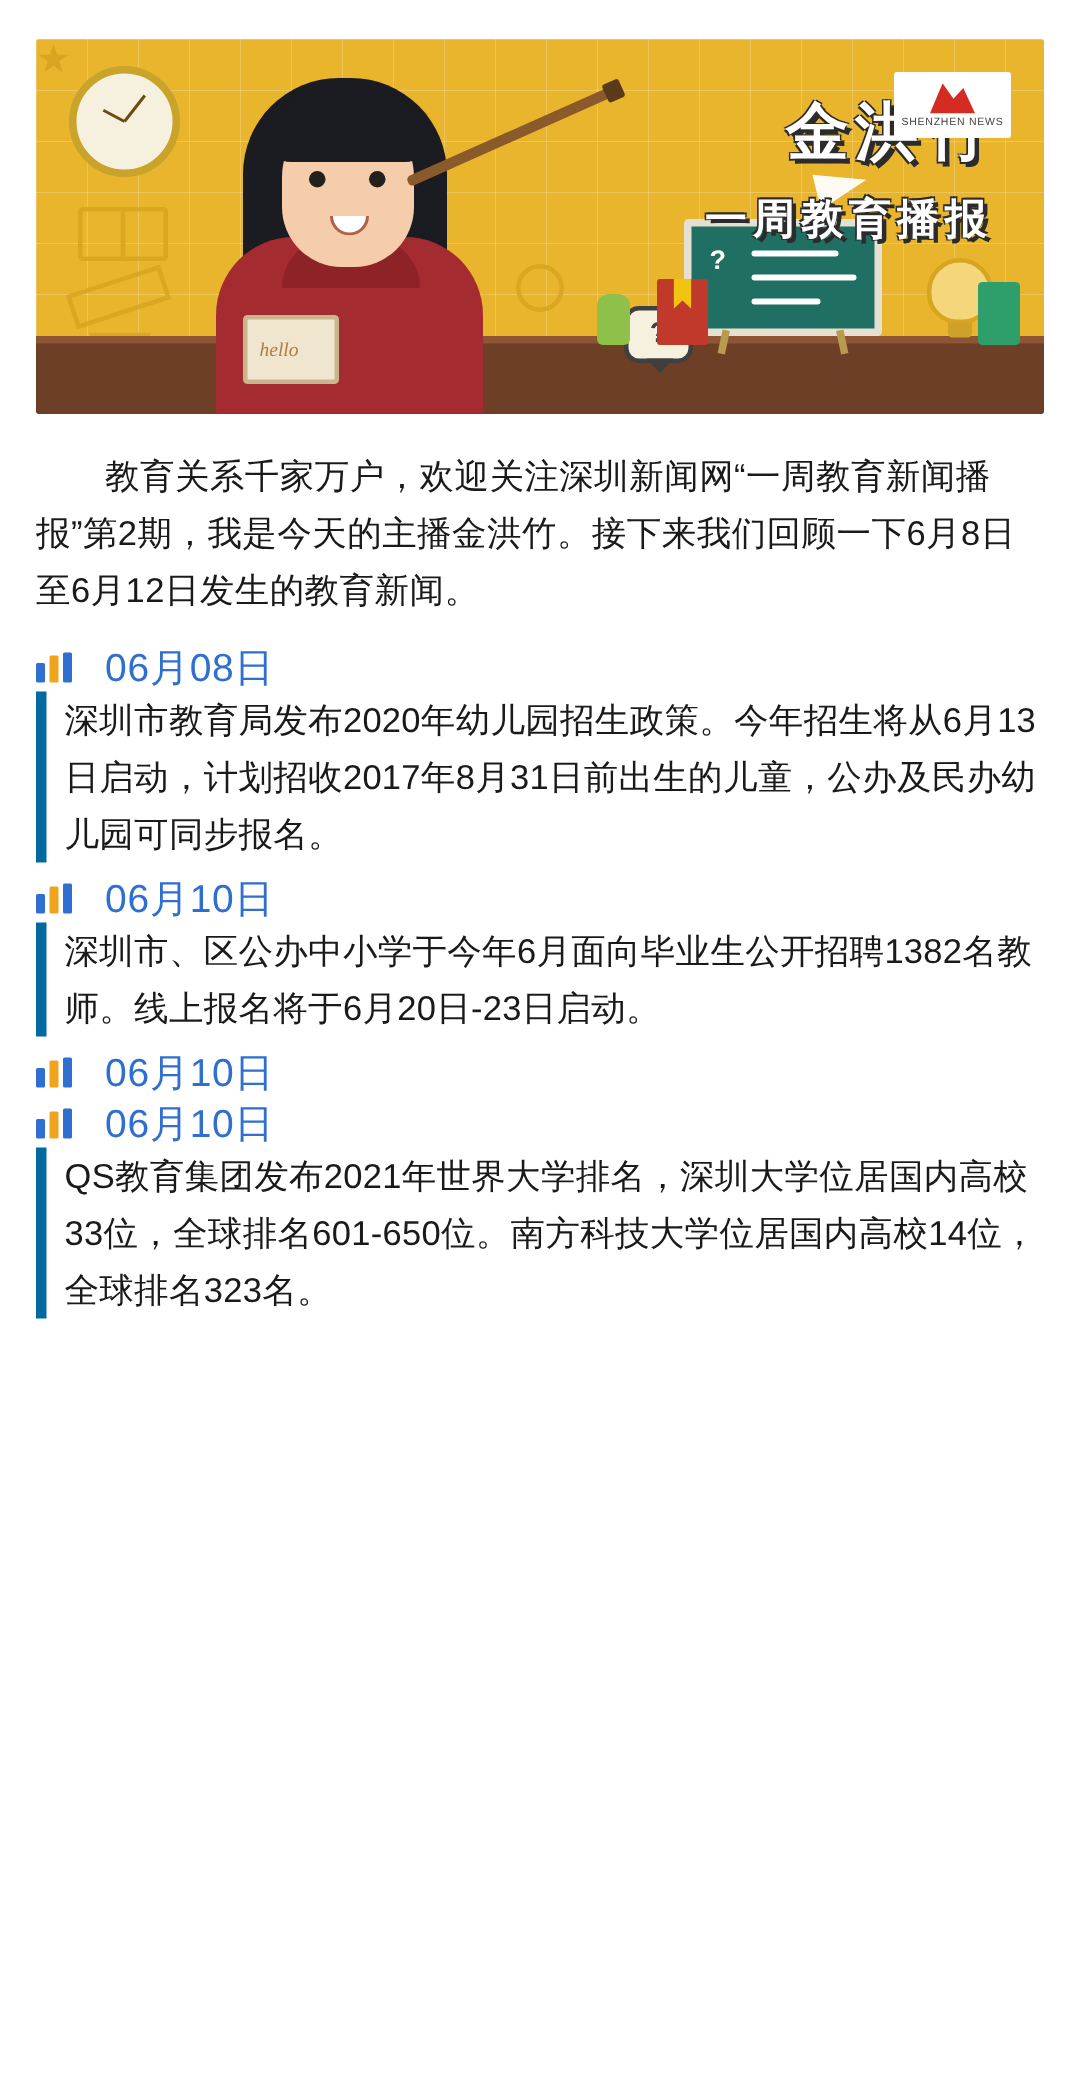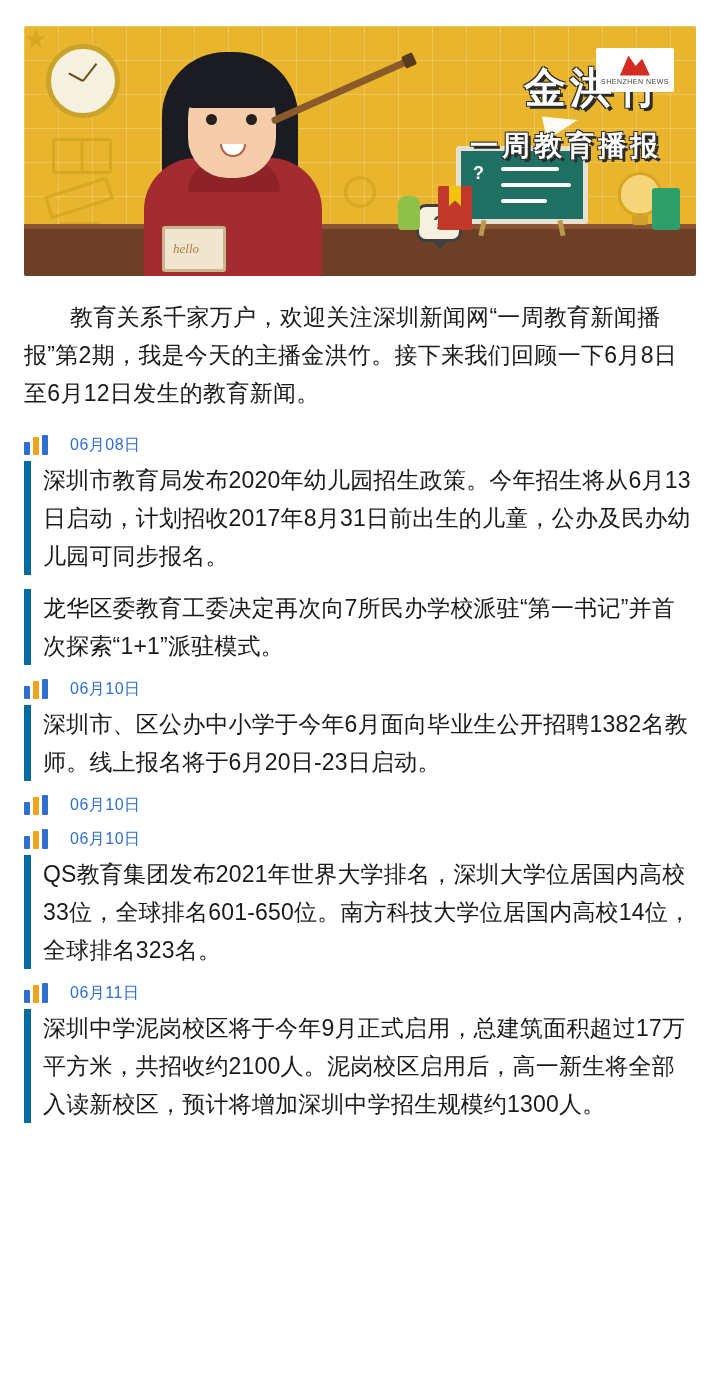--- a/index.html
+++ b/index.html
@@ -160,21 +160,21 @@
     position: absolute; top: 74px; width: 11px; height: 11px; background: #23201e; border-radius: 50%;
   }
   .fig-eye.l { left: 70px; }
   .fig-eye.r { left: 110px; }
   .fig-mouth {
     position: absolute; left: 84px; top: 104px; width: 26px; height: 13px;
     background: #fff; border-radius: 0 0 16px 16px; border: 2px solid #b0614a; border-top: none;
     box-sizing: border-box;
   }
   .fig-book {
-    position: absolute; left: 26px; bottom: 4px; width: 64px; height: 46px;
+    position: absolute; left: 26px; bottom: 20px; width: 64px; height: 46px;
     background: #f0e6cf; border: 3px solid #c9b58e; border-radius: 3px; box-sizing: border-box;
   }
   .fig-book-text {
     position: absolute; left: 8px; top: 12px; font-size: 13px; color: #b07b3d;
     font-family: "Liberation Serif", serif; font-style: italic;
   }
   .pointer {
     position: absolute; left: 136px; top: 78px; width: 150px; height: 7px;
     background: #8a5a2b; transform: rotate(-24deg); border-radius: 3px;
     transform-origin: 0 50%;
@@ -283,21 +283,21 @@
     align-items: flex-end;
     gap: 3px;
     height: 20px;
   }
   .bars i { display: block; width: 6px; border-radius: 1px; }
   .bars i:nth-child(1) { height: 13px; background: #2f6fd0; }
   .bars i:nth-child(2) { height: 18px; background: #f0a41e; }
   .bars i:nth-child(3) { height: 20px; background: #2f6fd0; }
   .news-date {
     color: #2f6fd0;
-    font-size: 16px;
+    font-size: 26px;
     line-height: 20px;
     letter-spacing: .5px;
   }
   .news-body {
     border-left: 7px solid #0369a1;
     padding-left: 12px;
     font-size: 23px;
     line-height: 38px;
     color: #1a1a1a;
     letter-spacing: .2px;
@@ -373,21 +373,20 @@
             <i></i>
             <i></i>
             <i></i>
           </span>
         <span class="news-date">06月08日</span>
       </div>
       <div class="news-body">深圳市教育局发布2020年幼儿园招生政策。今年招生将从6月13日启动，计划招收2017年8月31日前出生的儿童，公办及民办幼儿园可同步报名。</div>
     </div>
 
     <div class="news-item">
-      <div class="news-body">龙华区委教育工委决定再次向7所民办学校派驻“第一书记”并首次探索“1+1”派驻模式。</div>
     </div>
 
     <div class="news-item">
       <div class="news-head">
         <span class="bars">
             <i></i>
             <i></i>
             <i></i>
           </span>
         <span class="news-date">06月10日</span>
@@ -411,26 +410,15 @@
         <span class="bars">
             <i></i>
             <i></i>
             <i></i>
           </span>
         <span class="news-date">06月10日</span>
       </div>
       <div class="news-body">QS教育集团发布2021年世界大学排名，深圳大学位居国内高校33位，全球排名601-650位。南方科技大学位居国内高校14位，全球排名323名。</div>
     </div>
 
-    <div class="news-item">
-      <div class="news-head">
-        <span class="bars">
-            <i></i>
-            <i></i>
-            <i></i>
-          </span>
-        <span class="news-date">06月11日</span>
-      </div>
-      <div class="news-body">深圳中学泥岗校区将于今年9月正式启用，总建筑面积超过17万平方米，共招收约2100人。泥岗校区启用后，高一新生将全部入读新校区，预计将增加深圳中学招生规模约1300人。</div>
-    </div>
 
   </div>
 </div>
 
 </body></html>

